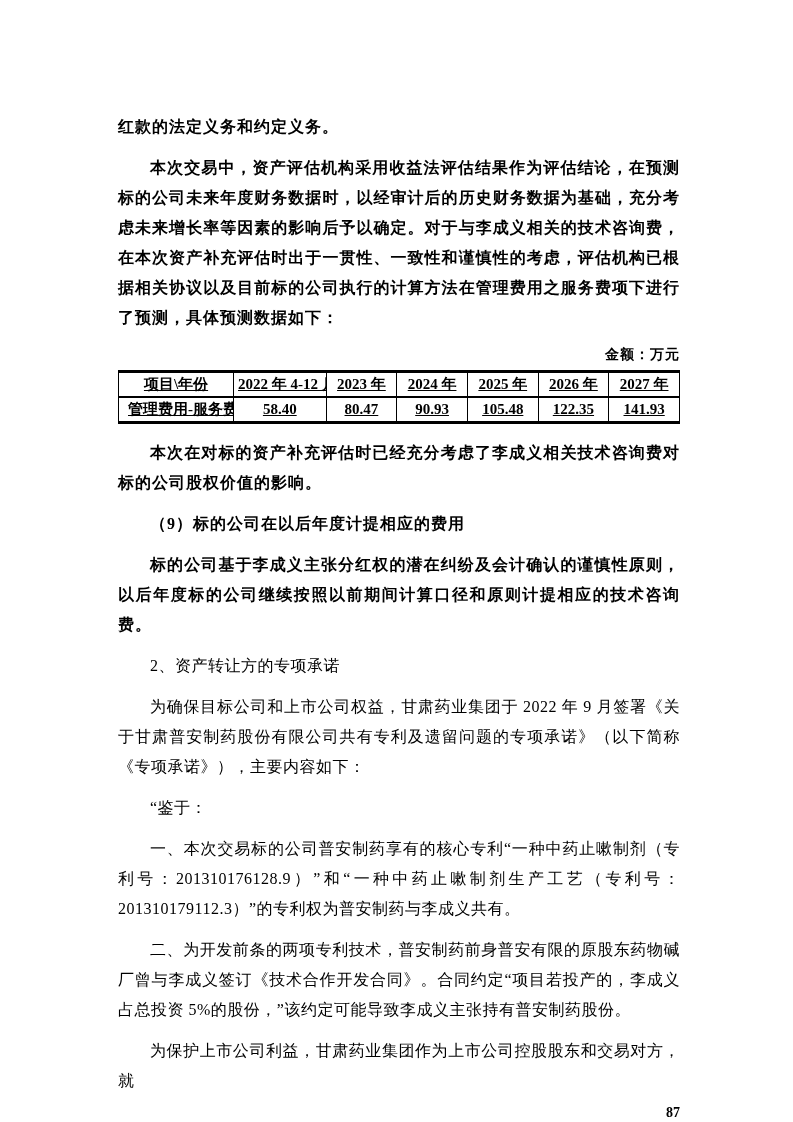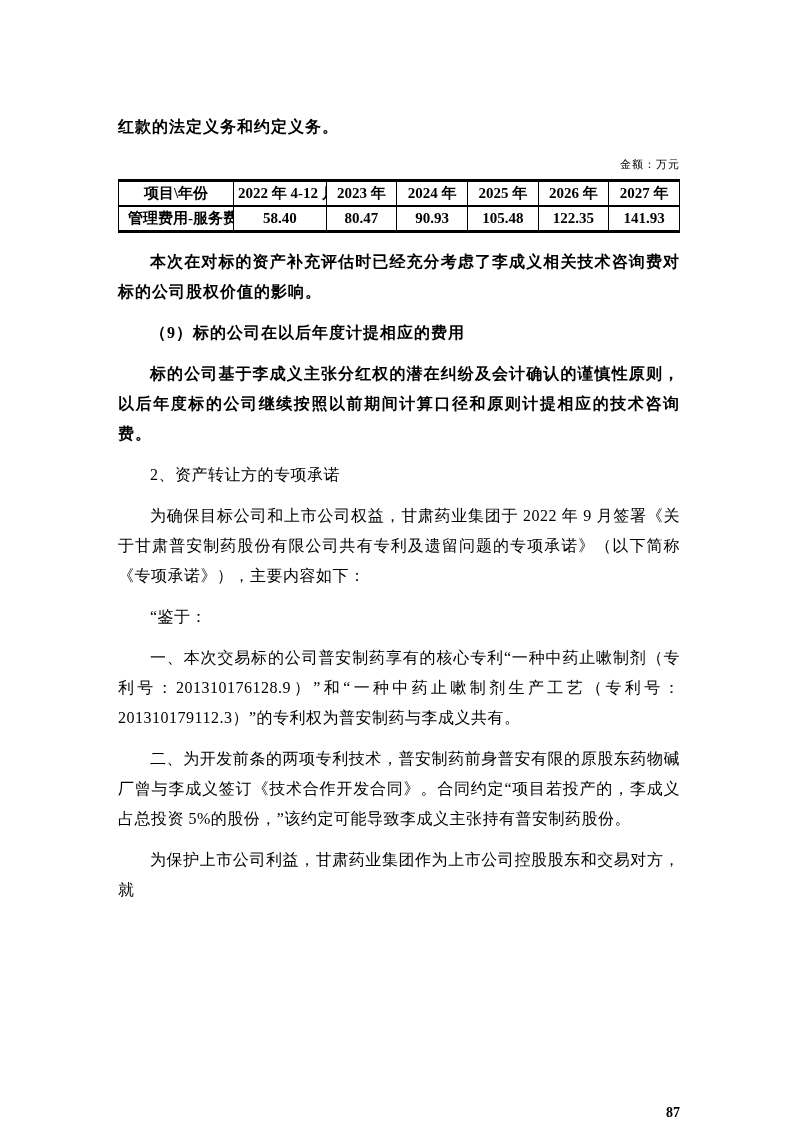--- a/index.html
+++ b/index.html
@@ -37,22 +37,22 @@
     font-weight: 700;
     letter-spacing: 1px;
   }
   
   .song {
     font-weight: 400;
     letter-spacing: 0.5px;
   }
   .unit-label {
     text-align: right;
-    font-weight: 400;
-    font-size: 11px;
+    font-weight: 700;
+    font-size: 14px;
     line-height: 22px;
     margin: 2px 0 4px 0;
     letter-spacing: 1px;
   }
   table.forecast {
     width: 100%;
     border-collapse: collapse;
     border-top: 3px solid #000;
     border-bottom: 3px solid #000;
     margin: 0 0 14px 0;
@@ -60,20 +60,21 @@
   }
   table.forecast th,
   table.forecast td {
     border: 1.5px solid #000;
     font-size: 15px;
     font-weight: 700;
     padding: 1px 4px;
     line-height: 21px;
     overflow: hidden;
     white-space: nowrap;
+    text-decoration: underline;
   }
   table.forecast thead th {
     border-top: none;
     border-bottom: 2px solid #000;
     text-align: center;
   }
   table.forecast tbody td { border-bottom: none; }
   table.forecast td.label-cell { text-align: center; padding-left: 9px; padding-right: 1px; }
   table.forecast td.num { text-align: center; }
   .page-number {
@@ -87,20 +88,21 @@
   }
 </style>
 </head>
 <body>
 
 <div class="page">
   <div class="content">
 
     <p class="kai no-indent">红款的法定义务和约定义务。</p>
 
+    <p class="kai">本次交易中，资产评估机构采用收益法评估结果作为评估结论，在预测标的公司未来年度财务数据时，以经审计后的历史财务数据为基础，充分考虑未来增长率等因素的影响后予以确定。对于与李成义相关的技术咨询费，在本次资产补充评估时出于一贯性、一致性和谨慎性的考虑，评估机构已根据相关协议以及目前标的公司执行的计算方法在管理费用之服务费项下进行了预测，具体预测数据如下：</p>
 
     <div class="unit-label">金额：万元</div>
 
     <table class="forecast">
       <colgroup>
         <col style="width:20.5%">
         <col style="width:16.5%">
         <col style="width:12.6%">
         <col style="width:12.6%">
         <col style="width:12.6%">

